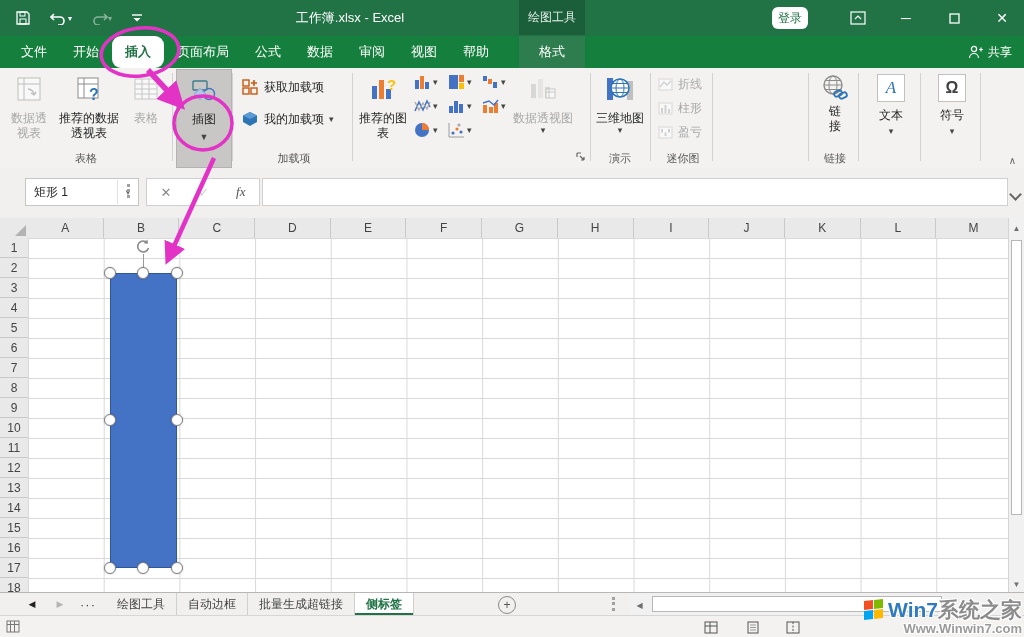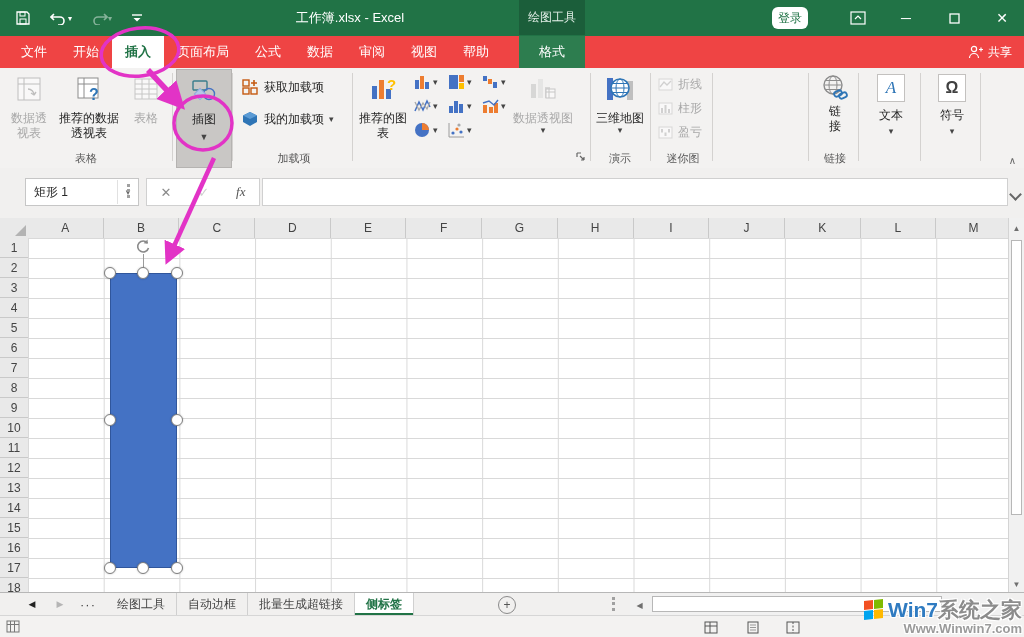--- a/index.html
+++ b/index.html
@@ -11,24 +11,24 @@
   .titlebar{position:absolute;left:0;top:0;width:1024px;height:36px;background:#217346;}
   .tb-ico{position:absolute;top:7px;width:22px;height:22px;display:flex;align-items:center;justify-content:center;color:#fff;}
   .tb-title{position:absolute;left:220px;top:0;width:260px;height:36px;display:flex;align-items:center;justify-content:center;
             color:#fff;font-size:13px;white-space:nowrap;}
   .ctx-head{position:absolute;left:519px;top:0;width:66px;height:35px;background:#1b5e3a;color:#e4f0e9;
             display:flex;align-items:center;justify-content:center;font-size:12px;}
   .signin{position:absolute;left:772px;top:7px;width:36px;height:22px;background:#fff;color:#217346;border-radius:6px;
           display:flex;align-items:center;justify-content:center;font-size:12px;cursor:default;}
   .winbtn{position:absolute;top:0;width:40px;height:36px;display:flex;align-items:center;justify-content:center;color:#fff;font-size:14px;}
   
-  .tabrow{position:absolute;left:0;top:36px;width:1024px;height:32px;background:#ef4444;}
+  .tabrow{position:absolute;left:0;top:36px;width:1024px;height:32px;background:#15803d;}
   .tabs{position:absolute;left:8px;top:0;height:32px;display:flex;}
   .rtab{height:32px;line-height:32px;padding:0 13px;color:#fff;font-size:13px;white-space:nowrap;cursor:default;}
-  .rtab.active{background:#fff;color:#217346;font-weight:bold;}
+  .rtab.active{background:#fff;color:#217346;font-weight:bold;border-radius:9px;}
   .ctx-tab{position:absolute;left:519px;top:0;width:66px;height:32px;background:#2d7d4f;color:#fff;
            display:flex;align-items:center;justify-content:center;font-size:13px;}
   .tellme{position:absolute;left:598px;top:0;height:32px;display:flex;align-items:center;gap:7px;color:#fff;font-size:12px;}
   .share{position:absolute;right:12px;top:0;height:32px;display:flex;align-items:center;gap:5px;color:#fff;font-size:12px;}
   
   .ribbon{position:absolute;left:0;top:68px;width:1024px;height:100px;background:#f3f2f1;border-bottom:1px solid #d8d6d4;}
   .grp{position:absolute;top:0;height:100px;}
   .grp-label{position:absolute;bottom:2px;left:0;right:0;text-align:center;font-size:11px;color:#595959;}
   .vdiv{position:absolute;top:5px;height:88px;width:1px;background:#d4d2d0;}
   .bigbtn{position:absolute;top:2px;text-align:center;cursor:default;}

